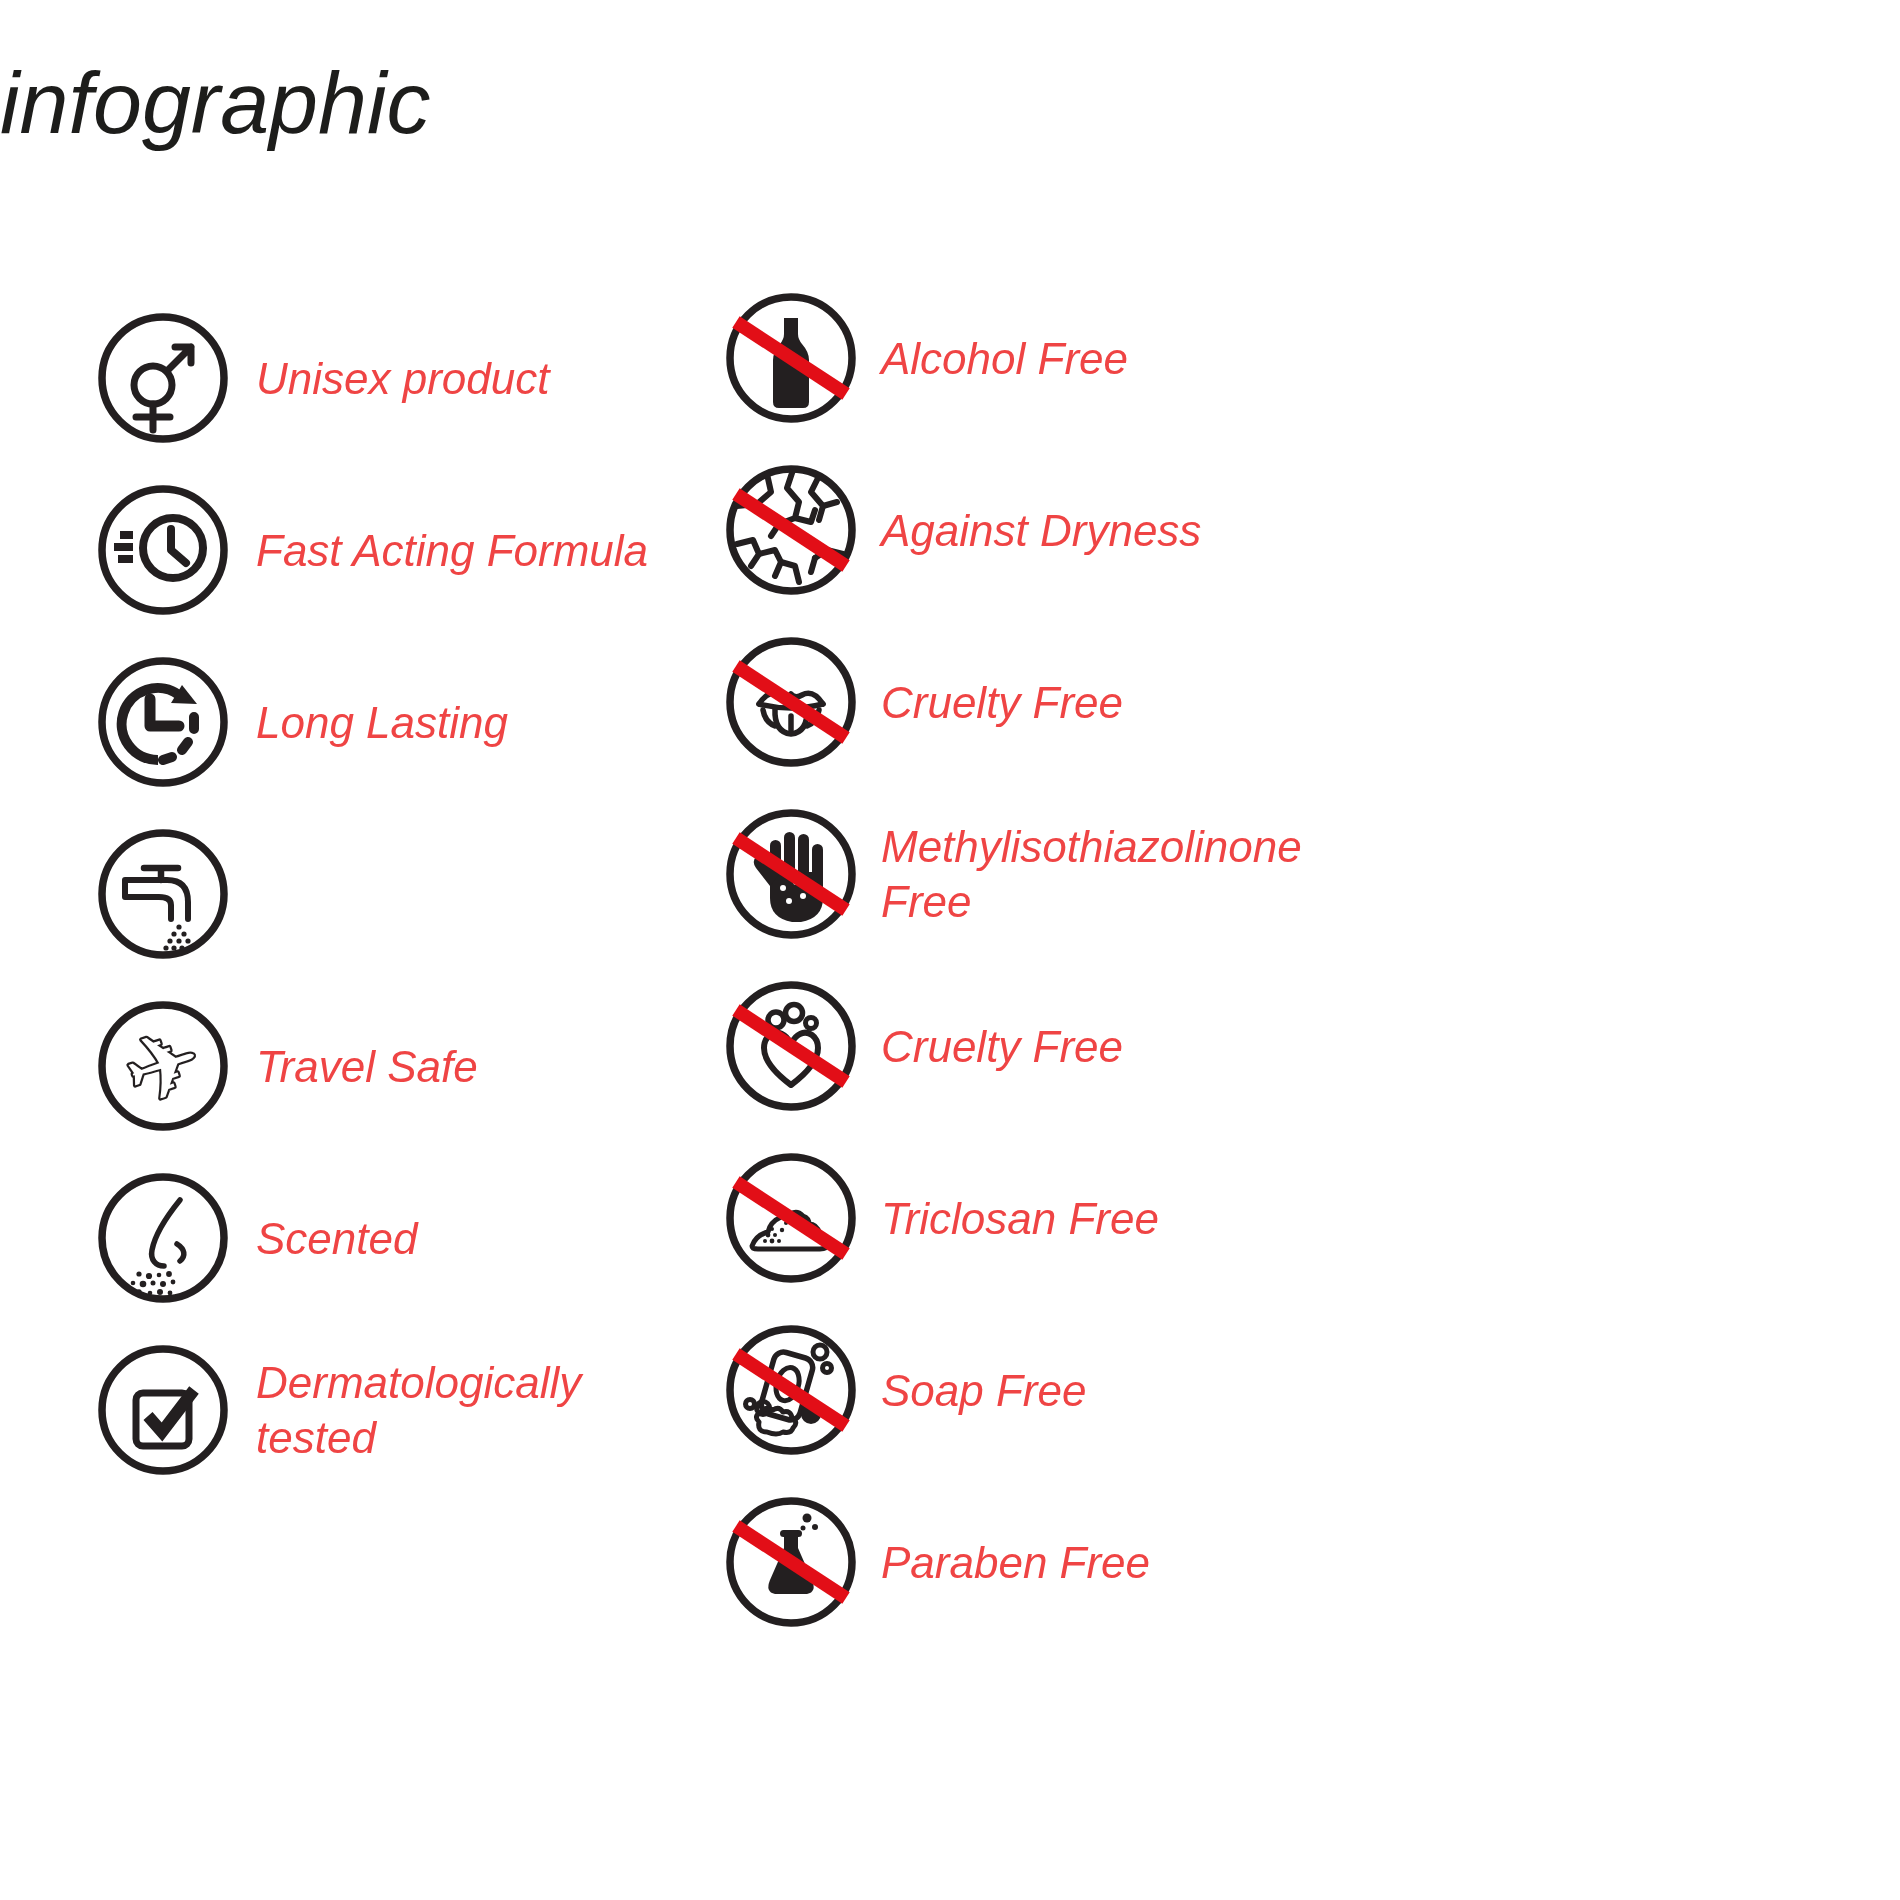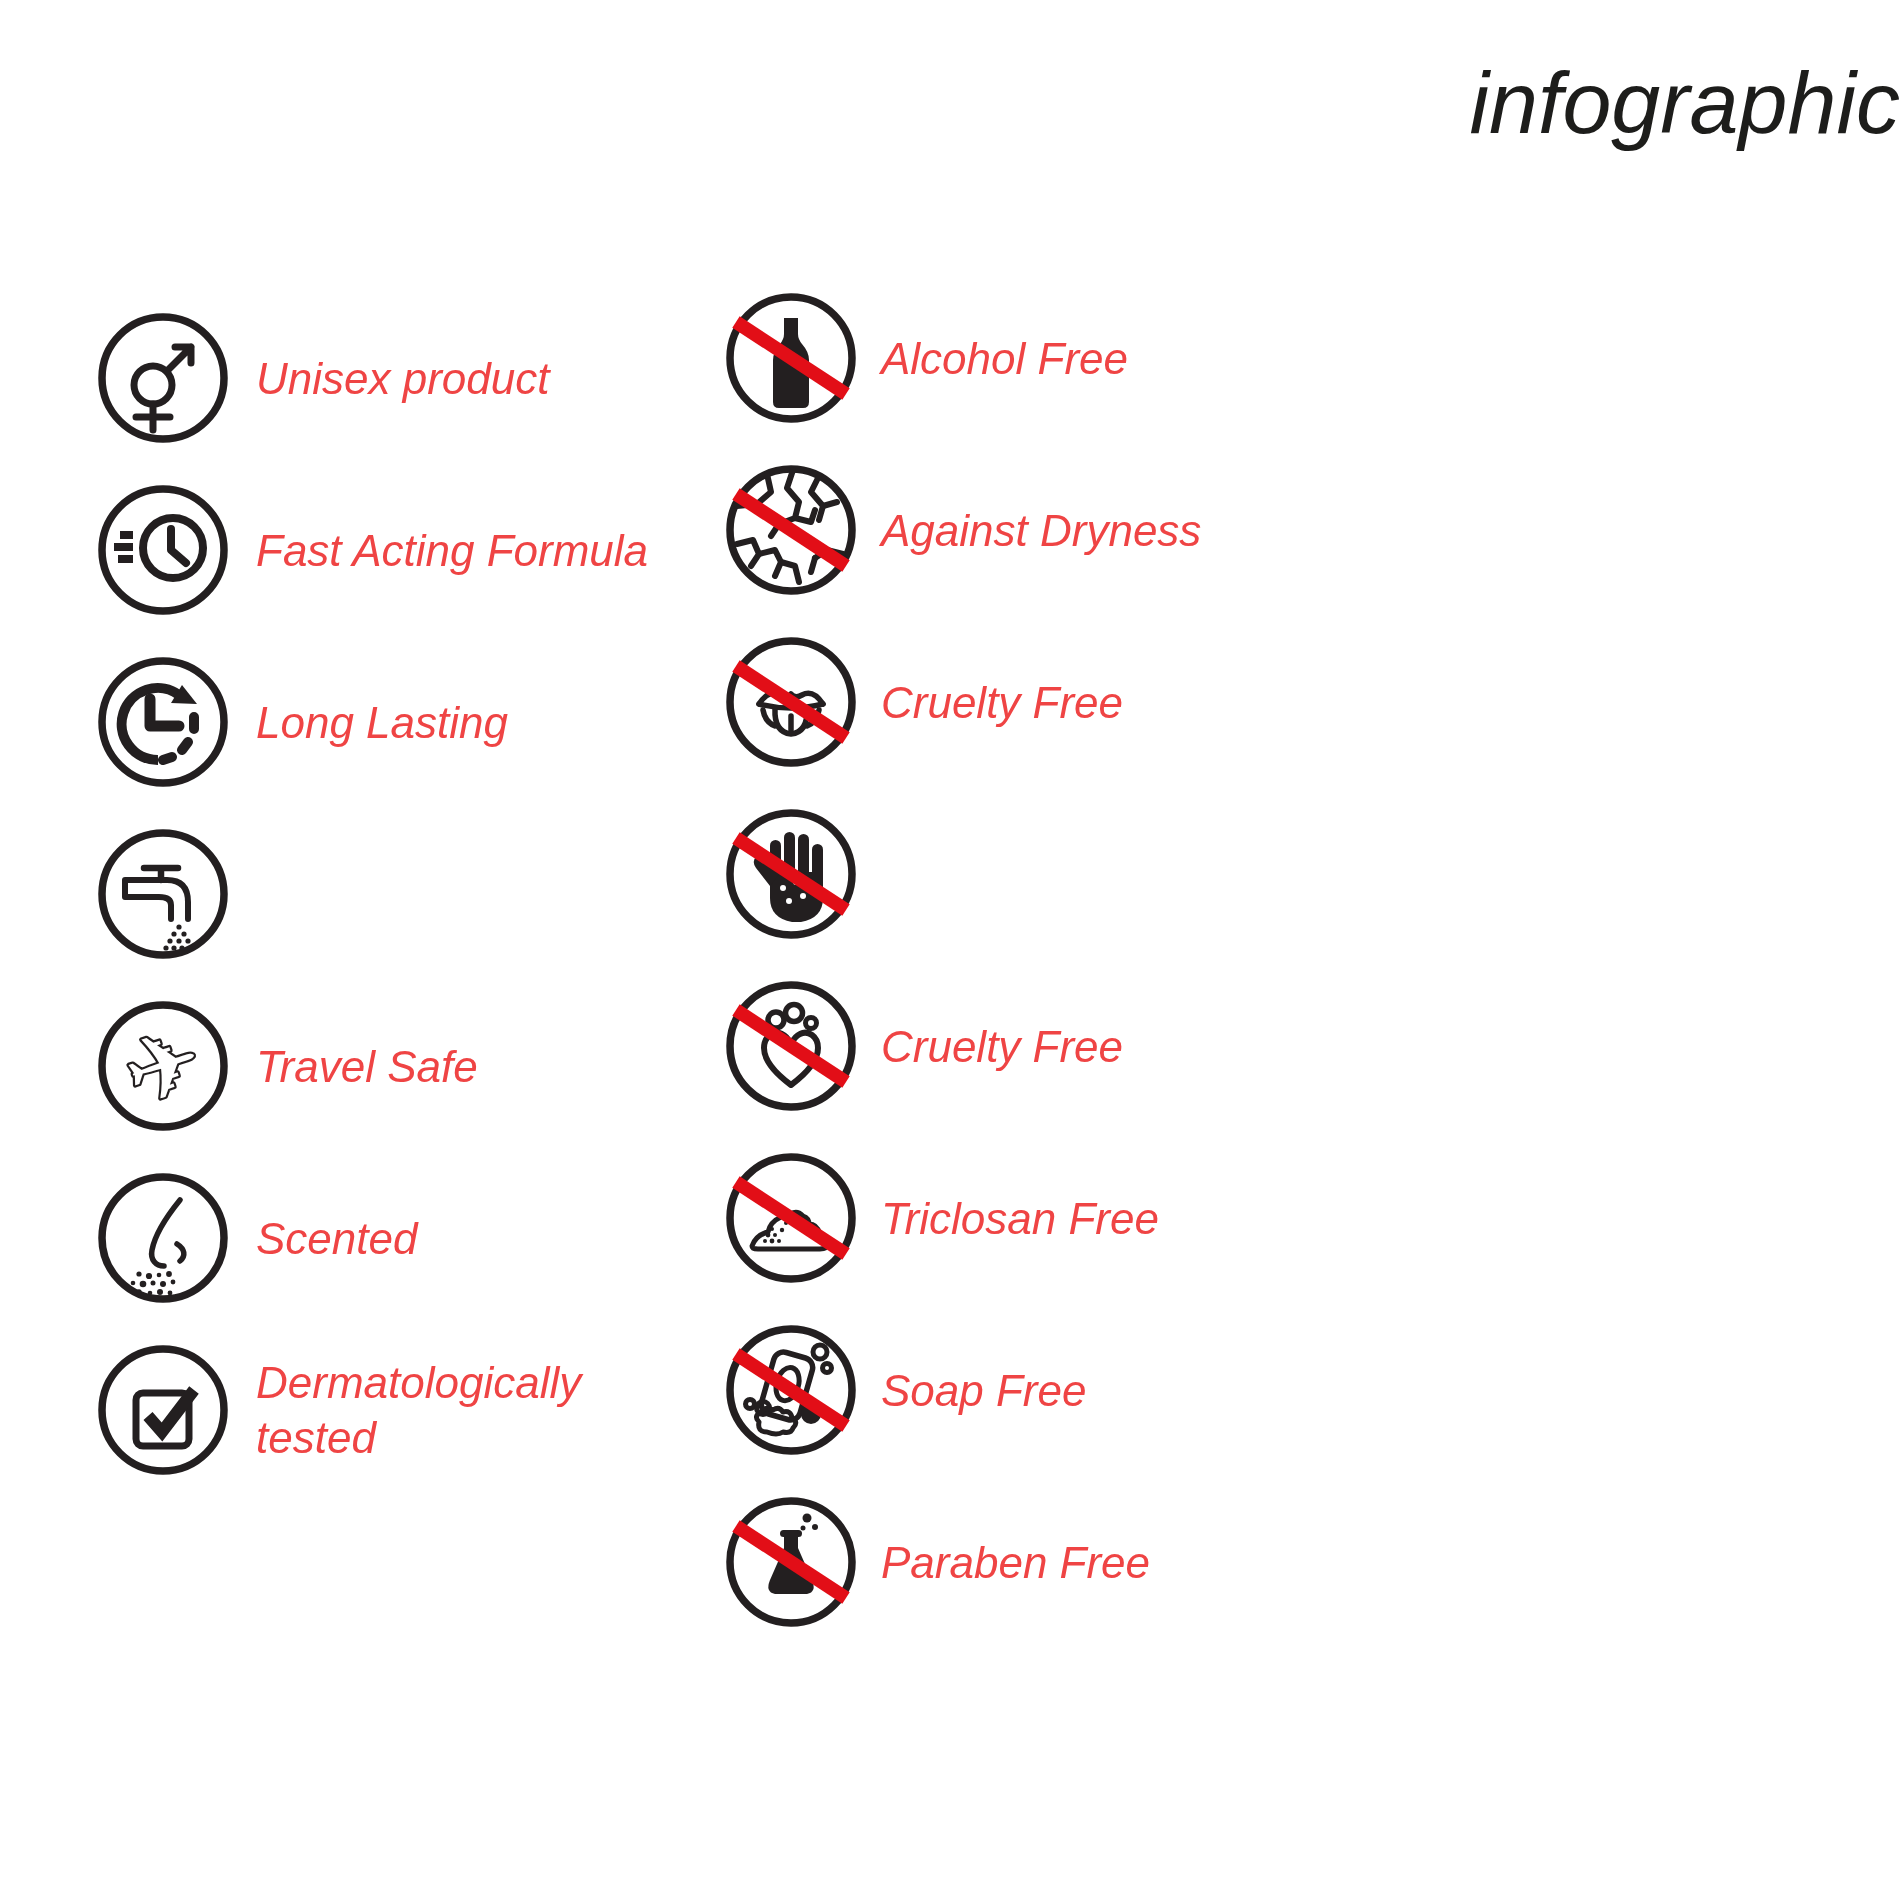--- a/index.html
+++ b/index.html
@@ -2,21 +2,21 @@
 <html><head>
 <meta charset="utf-8">
 <style>
   html,body{margin:0;padding:0;}
   body{
     width:1900px;height:1900px;background:#ffffff;position:relative;
     font-family:"Liberation Sans", sans-serif;color:#1d1d1b;overflow:hidden;
   }
   .page-title{
     position:absolute;top:52px;left:0;width:100%;margin:0;
-    text-align:right;font-style:italic;font-weight:400;font-size:88px;
+    text-align:left;font-style:italic;font-weight:400;font-size:88px;
     color:#1d1d1b;letter-spacing:0;
   }
   .col{position:absolute;display:flex;flex-direction:column;gap:36px;}
   .col-left{left:95px;top:310px;}
   .col-right{left:723px;top:290px;}
   .row{display:flex;align-items:center;height:136px;}
   .icon{width:136px;height:136px;flex:0 0 136px;}
   .col-left .label{margin-left:25px;}
   .col-right .label{margin-left:22px;}
   .label{
@@ -217,20 +217,22 @@
         </g>
         <g class="wh">
           <circle cx="60" cy="82" r="3"></circle>
             <circle cx="73" cy="76" r="3"></circle>
           <circle cx="66" cy="95" r="3"></circle>
             <circle cx="80" cy="90" r="3"></circle>
         </g>
         <line class="slash" x1="13" y1="32" x2="123" y2="104"></line>
       </svg>
     </span>
+    <span class="label">Methylisothiazolinone
+Free</span>
   </div>
 
   <div class="row">
     <span class="icon">
       <svg width="136" height="136" viewBox="0 0 136 136">
         <circle class="ring" cx="68" cy="68" r="61"></circle>
         <circle class="st" cx="53" cy="42" r="8" stroke-width="5.5"></circle>
         <circle class="st" cx="71" cy="35" r="8.5" stroke-width="5.5"></circle>
         <circle class="st" cx="88" cy="45" r="5.5" stroke-width="5"></circle>
         <path class="st" stroke-width="6" d="M68,107 C52,95 41,83 41,70 C41,58 51,52 59,56 C64,58 66,62 68,66 C70,62 72,58 77,56 C85,52 95,58 95,70 C95,83 84,95 68,107 Z"></path>

